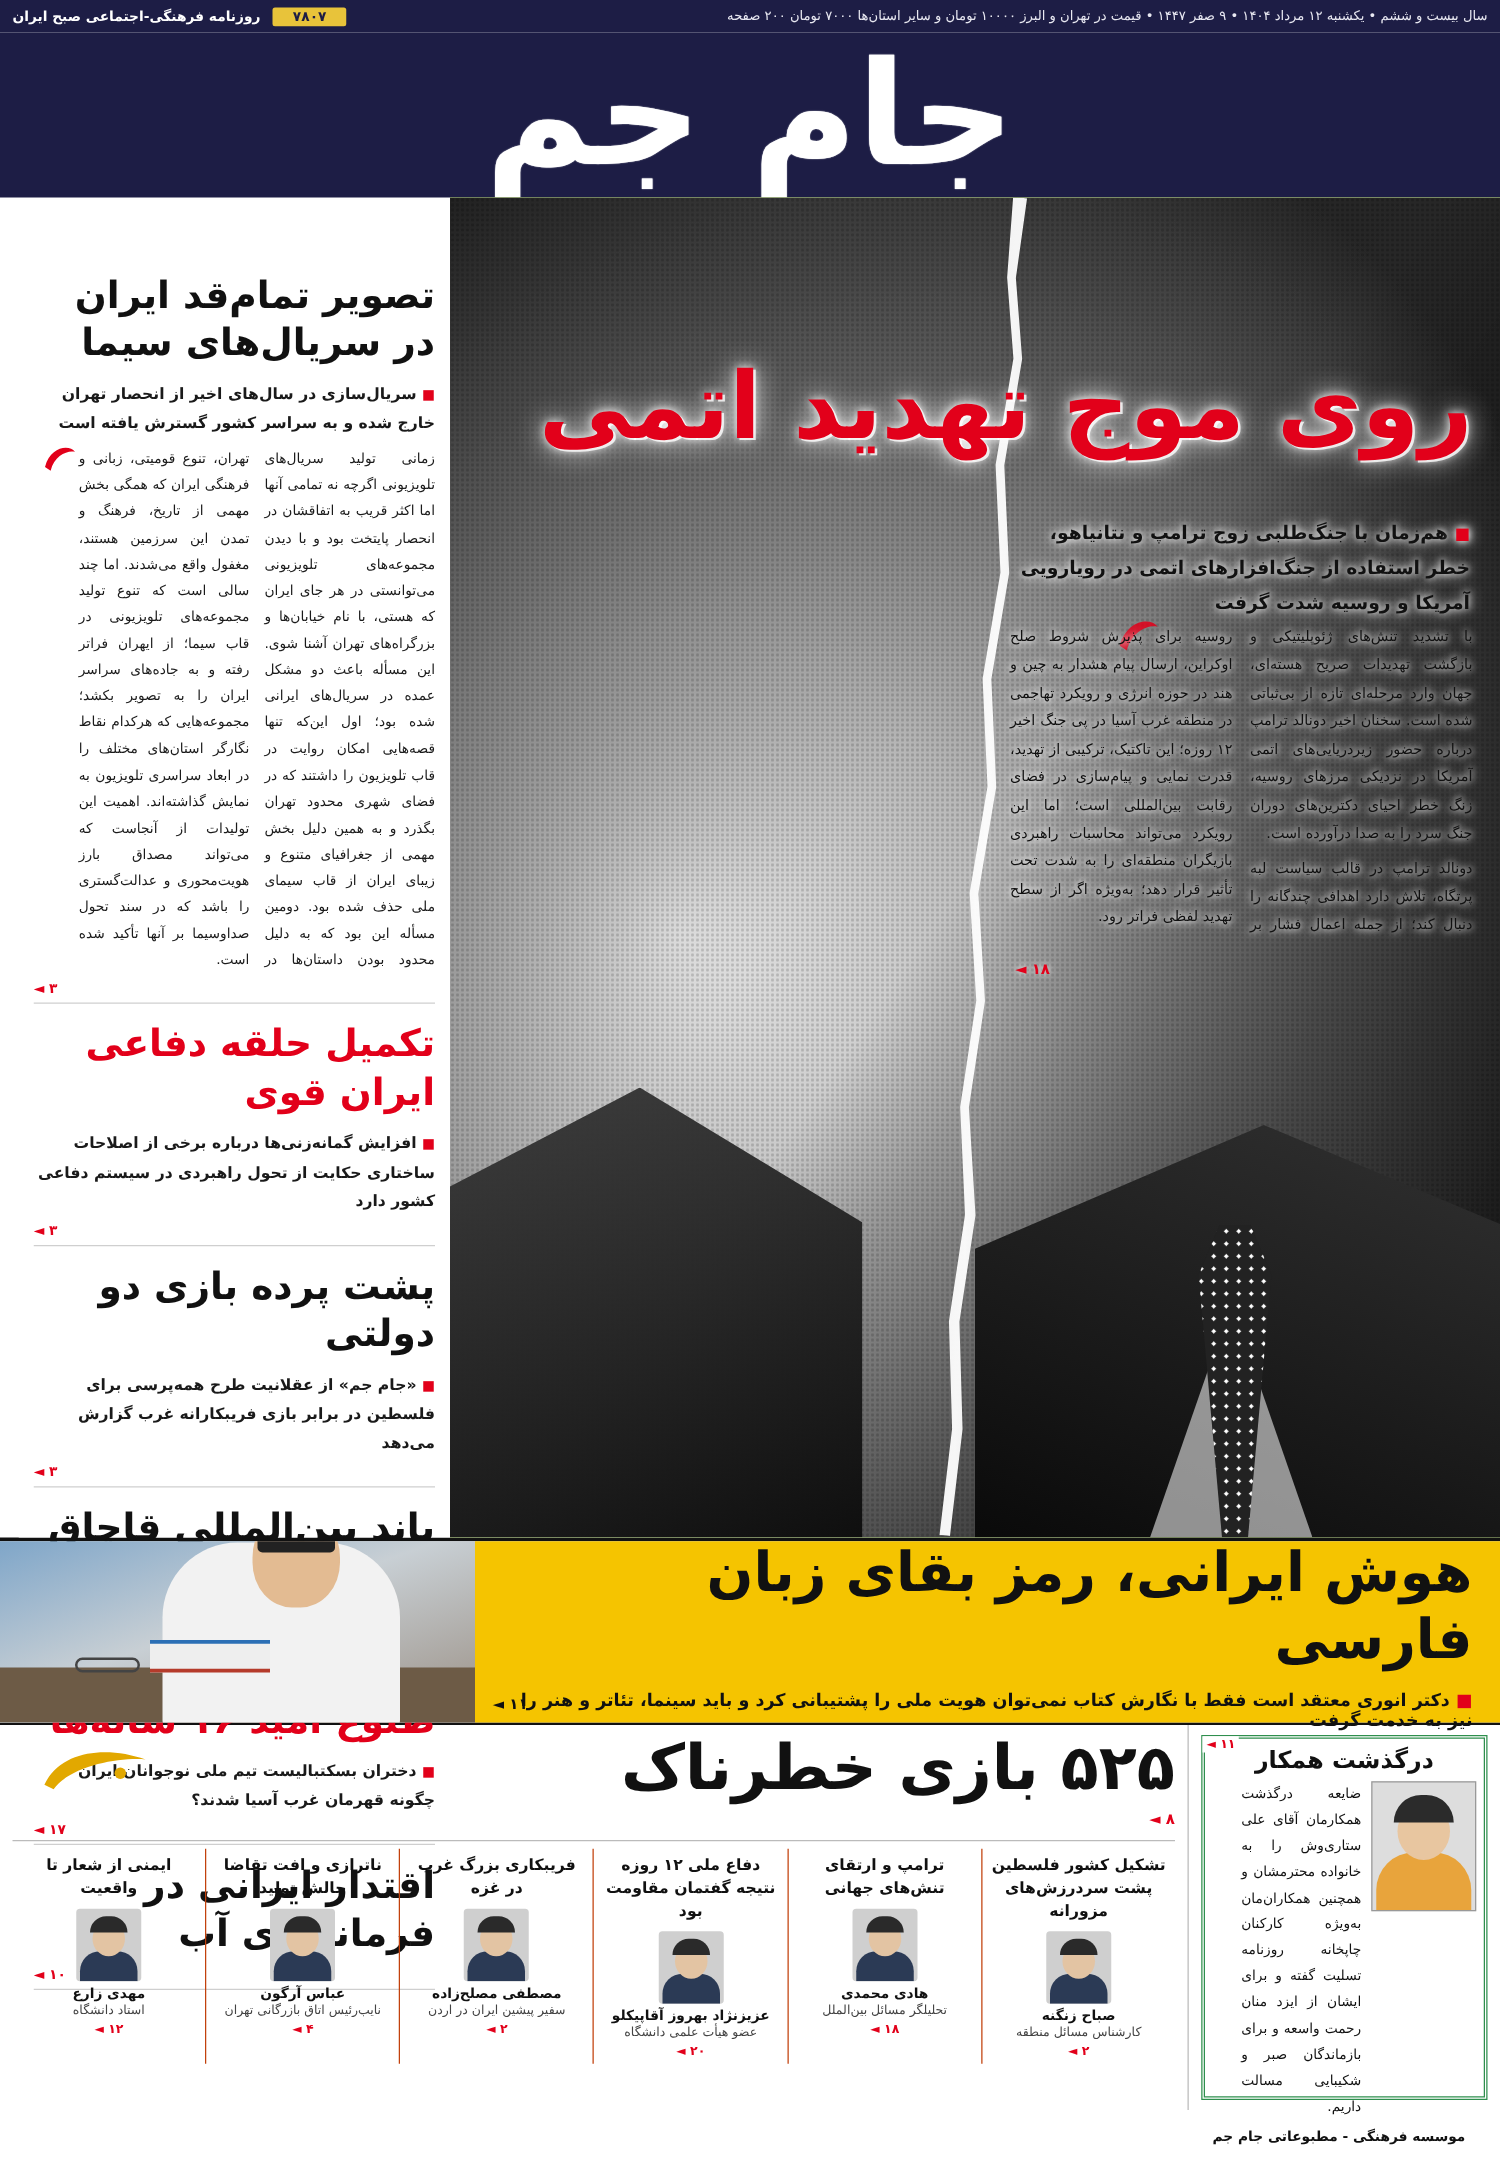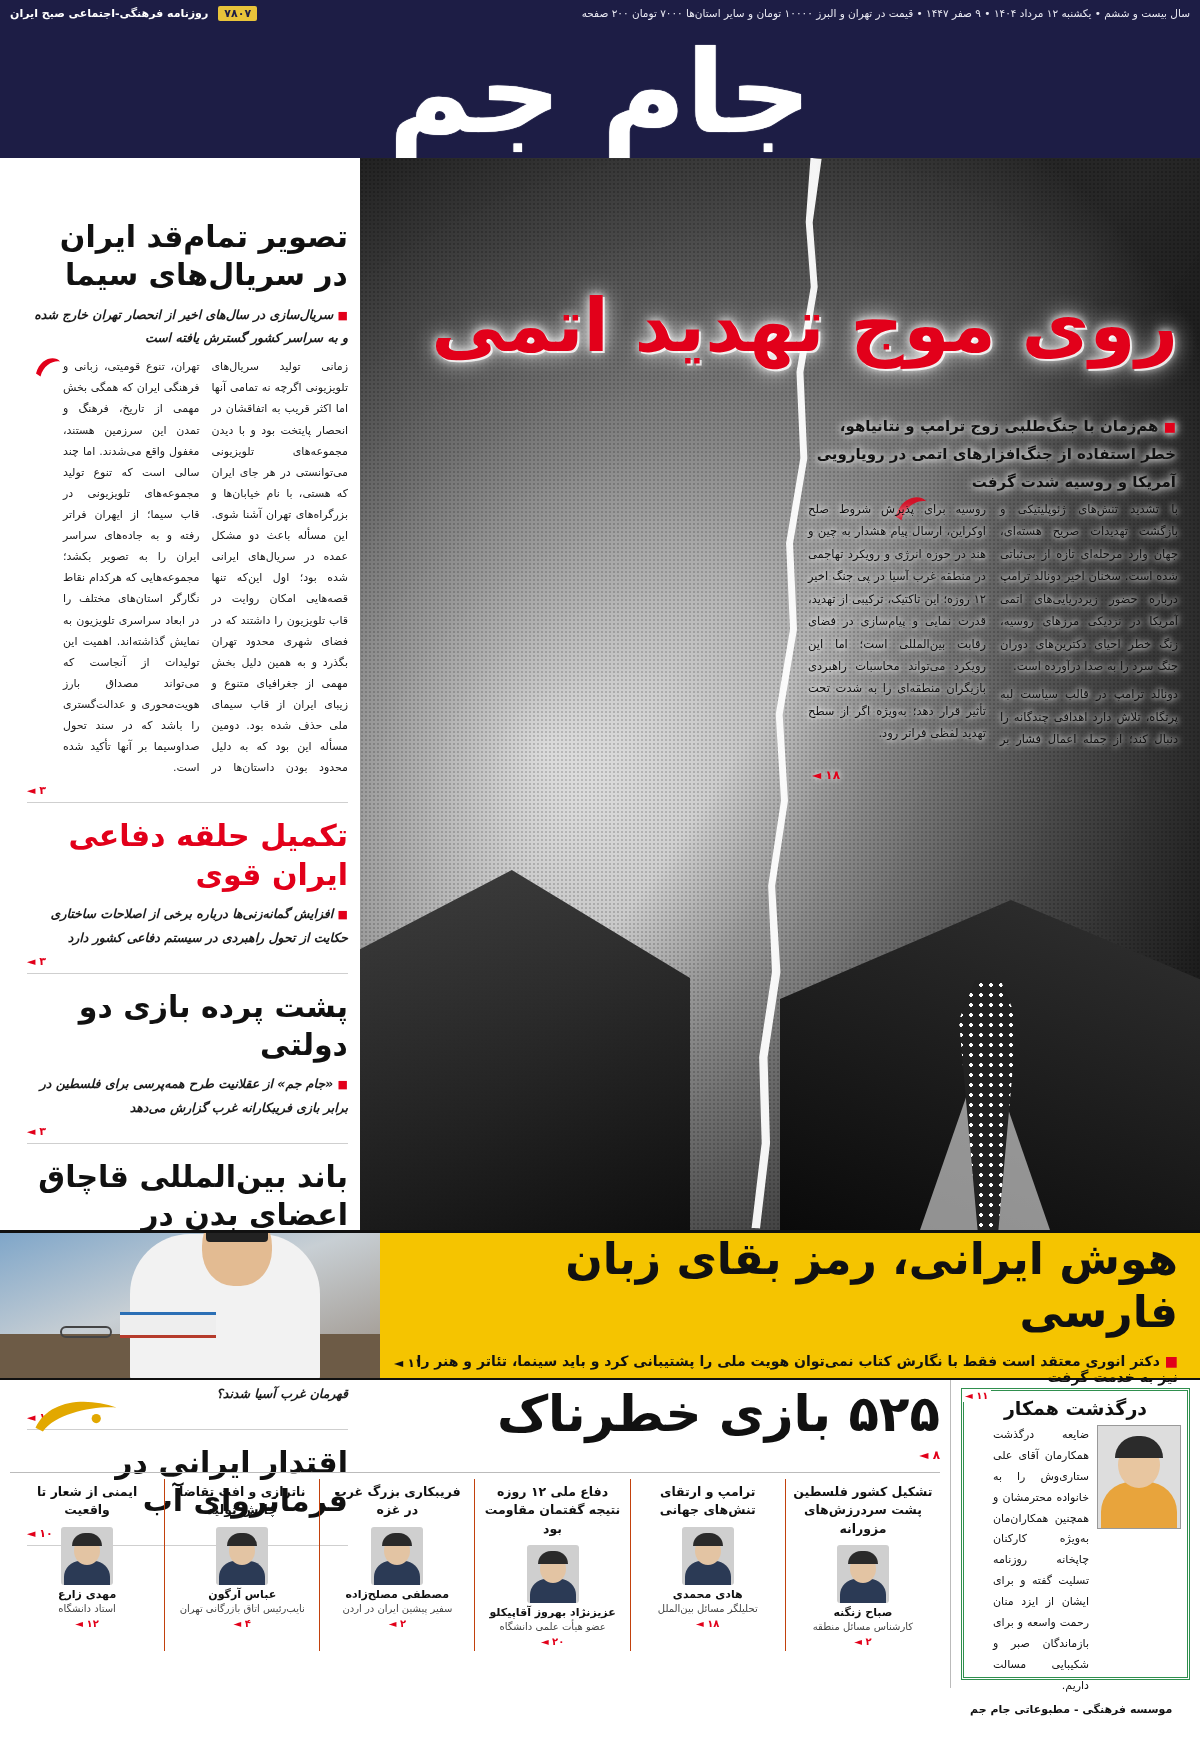--- a/index.html
+++ b/index.html
@@ -16,21 +16,21 @@
   
   .topbar {
     height: 26px; background: #1d1d45; color: #fff;
     display: flex; align-items: center; justify-content: space-between;
     padding: 0 10px; font-size: 11px; direction: rtl;
   }
   .topbar .left-block { display:flex; align-items:center; gap:8px; }
   .topbar .right-block { display:flex; align-items:center; gap:10px; font-weight:bold;}
   .topbar .issue-no {
     background:#e8c33a; color:#1d1d45; font-weight:bold;
-    padding:1px 6px; border-radius:2px; font-size:11px;
+    padding:1px 16px; border-radius:2px; font-size:11px;
   }
   .topbar .meta { font-size:10.5px; color:#e9e9f2; }
 
   
   .masthead {
     position: relative; height: 132px; background:#1d1d45;
     display:flex; align-items:center; justify-content:center; overflow:hidden;
   }
   .masthead .logo-wrap { position:relative; width:700px; height:125px; }
   .logo-text {
@@ -134,21 +134,21 @@
 
   
   .news-item { padding:6px 0 8px 0; direction:rtl; }
   .news-item h2 {
     font-size:30px; line-height:1.28; font-weight:bold;
     text-align:right; color:#111; letter-spacing:-0.5px;
   }
   .news-item h2.red { color:#e2001a; }
   .news-item .lead {
     margin-top:8px; font-size:12.5px; line-height:1.85;
-    text-align:right; font-weight:bold; color:#1a1a1a;font-style:italic;
+    text-align:right; font-weight:bold; color:#1a1a1a;
   }
   .news-item .lead .sq { color:#e2001a; font-size:11px; }
   .news-item .body {
     margin-top:7px; font-size:11px; line-height:1.92; text-align:justify;
     color:#1a1a1a; column-count:2; column-gap:12px;
   }
   .pageref {
     margin-top:6px; text-align:left; font-size:11px; color:#e2001a; font-weight:bold;
     border-bottom:1px solid #cfcfcf; padding-bottom:5px;
   }

